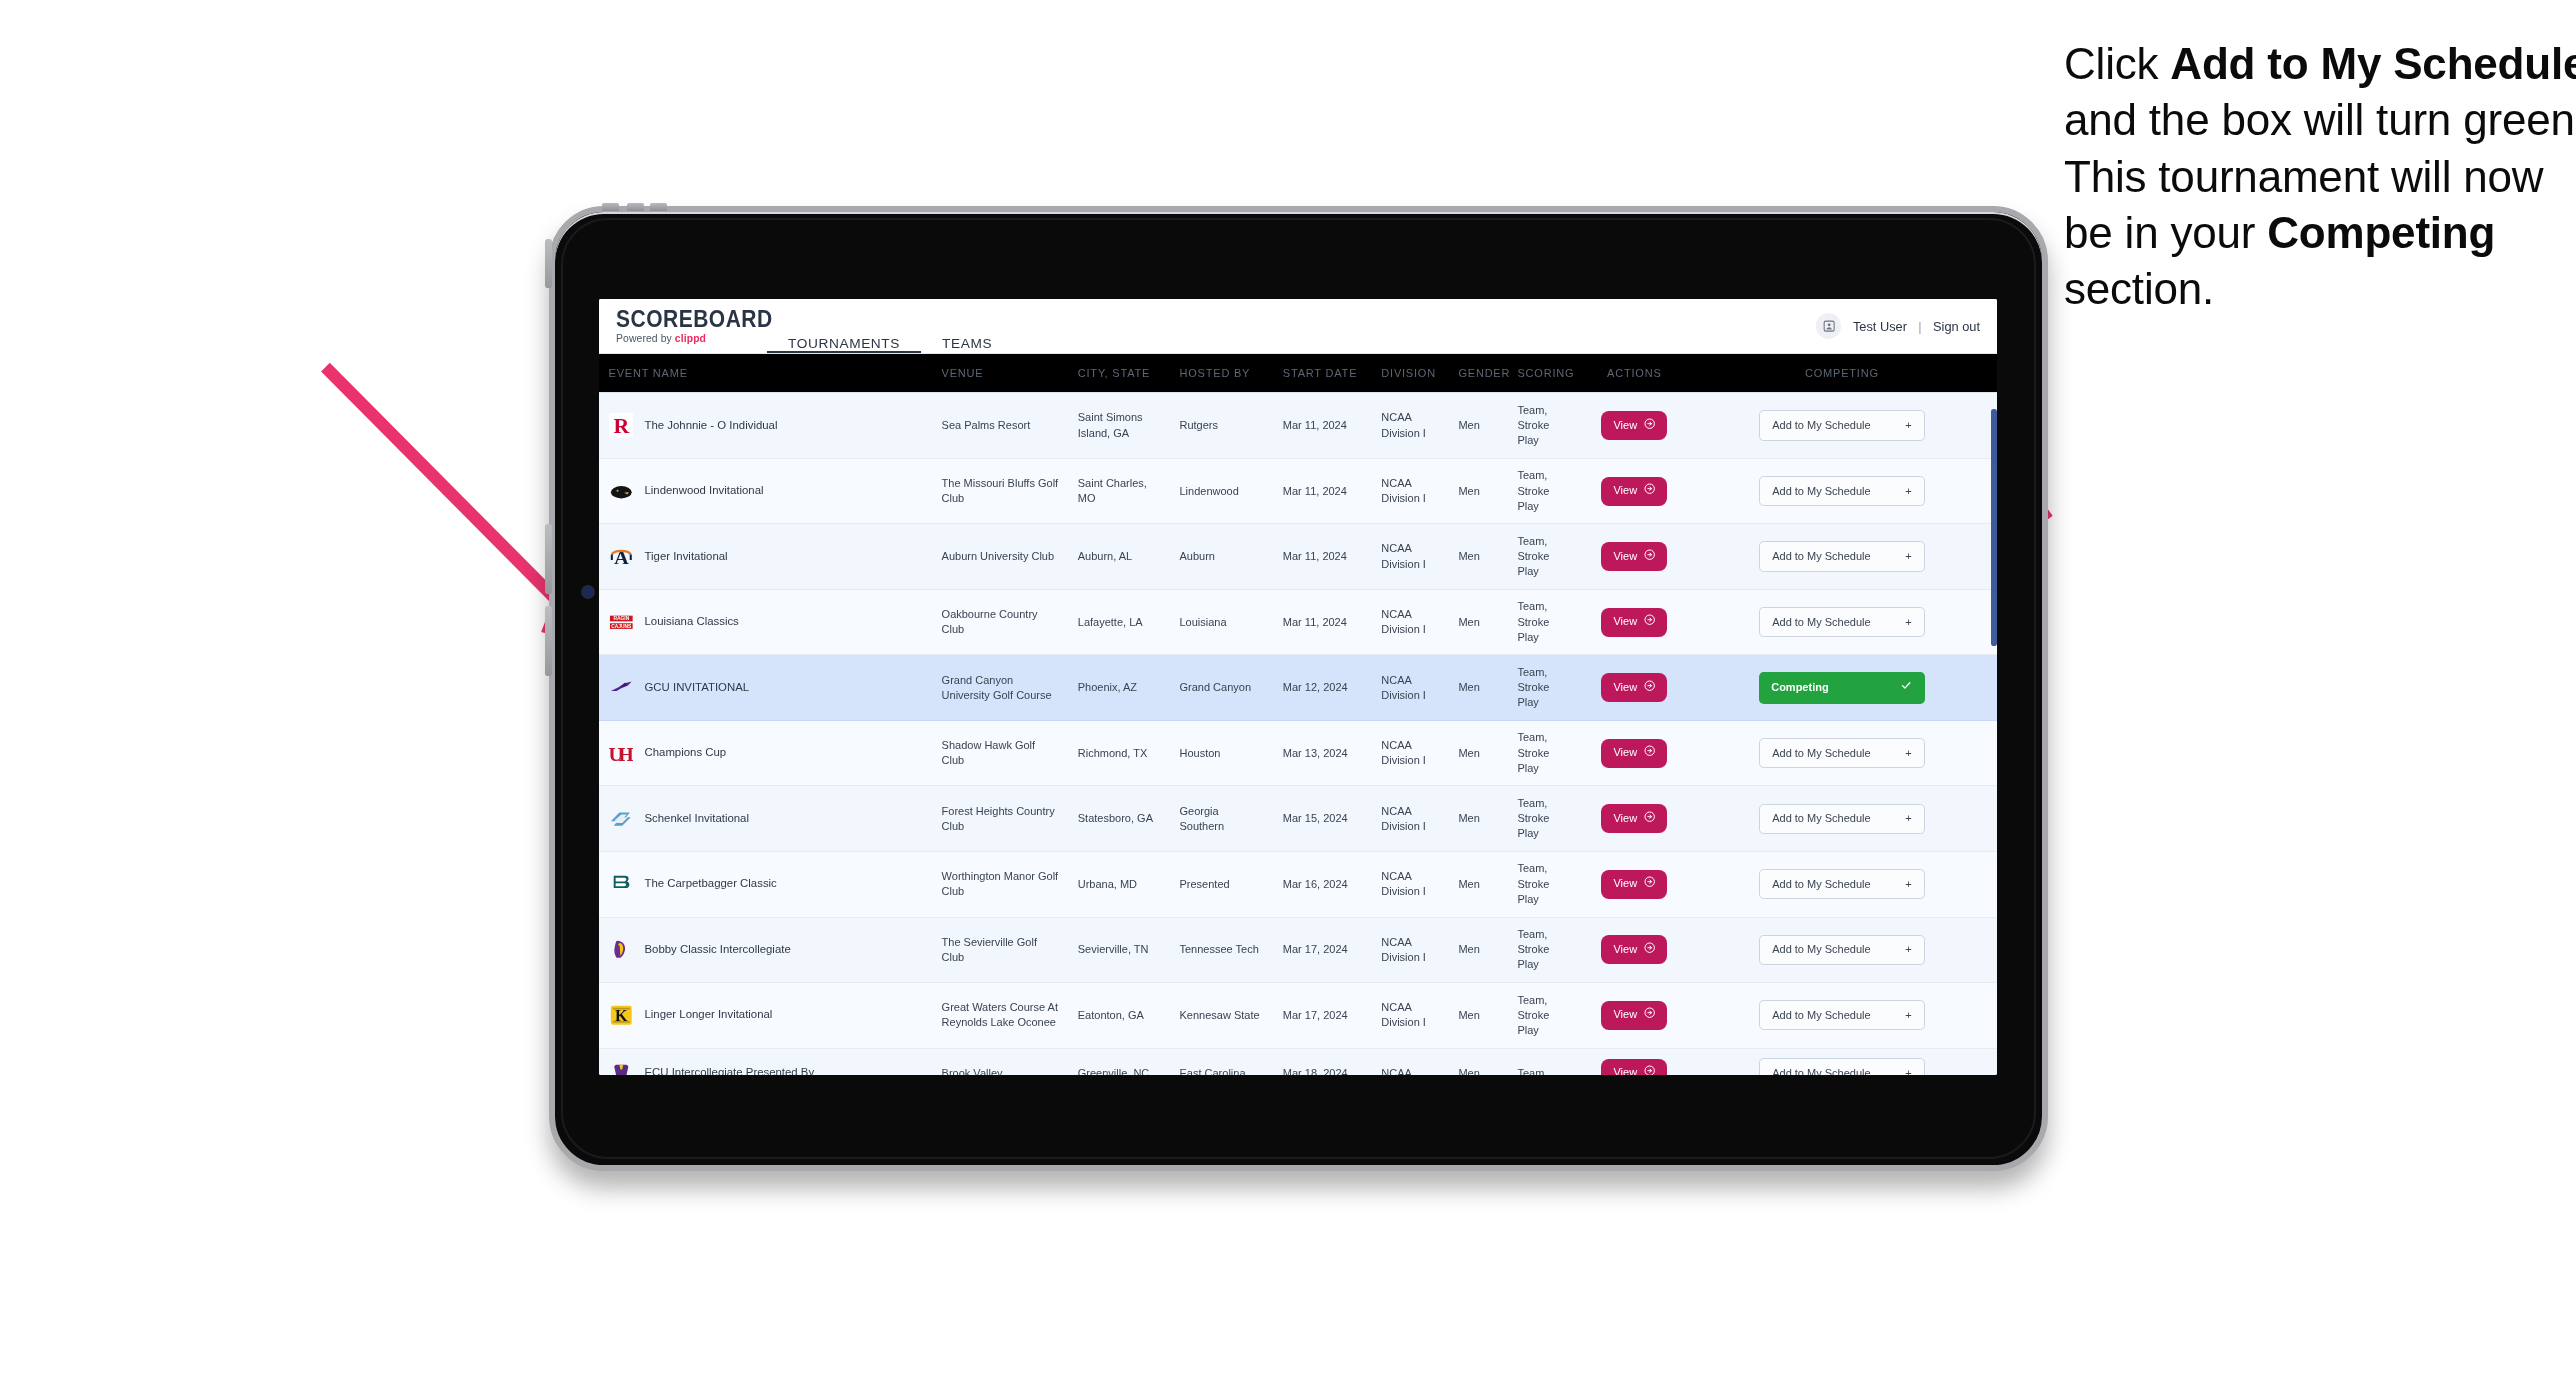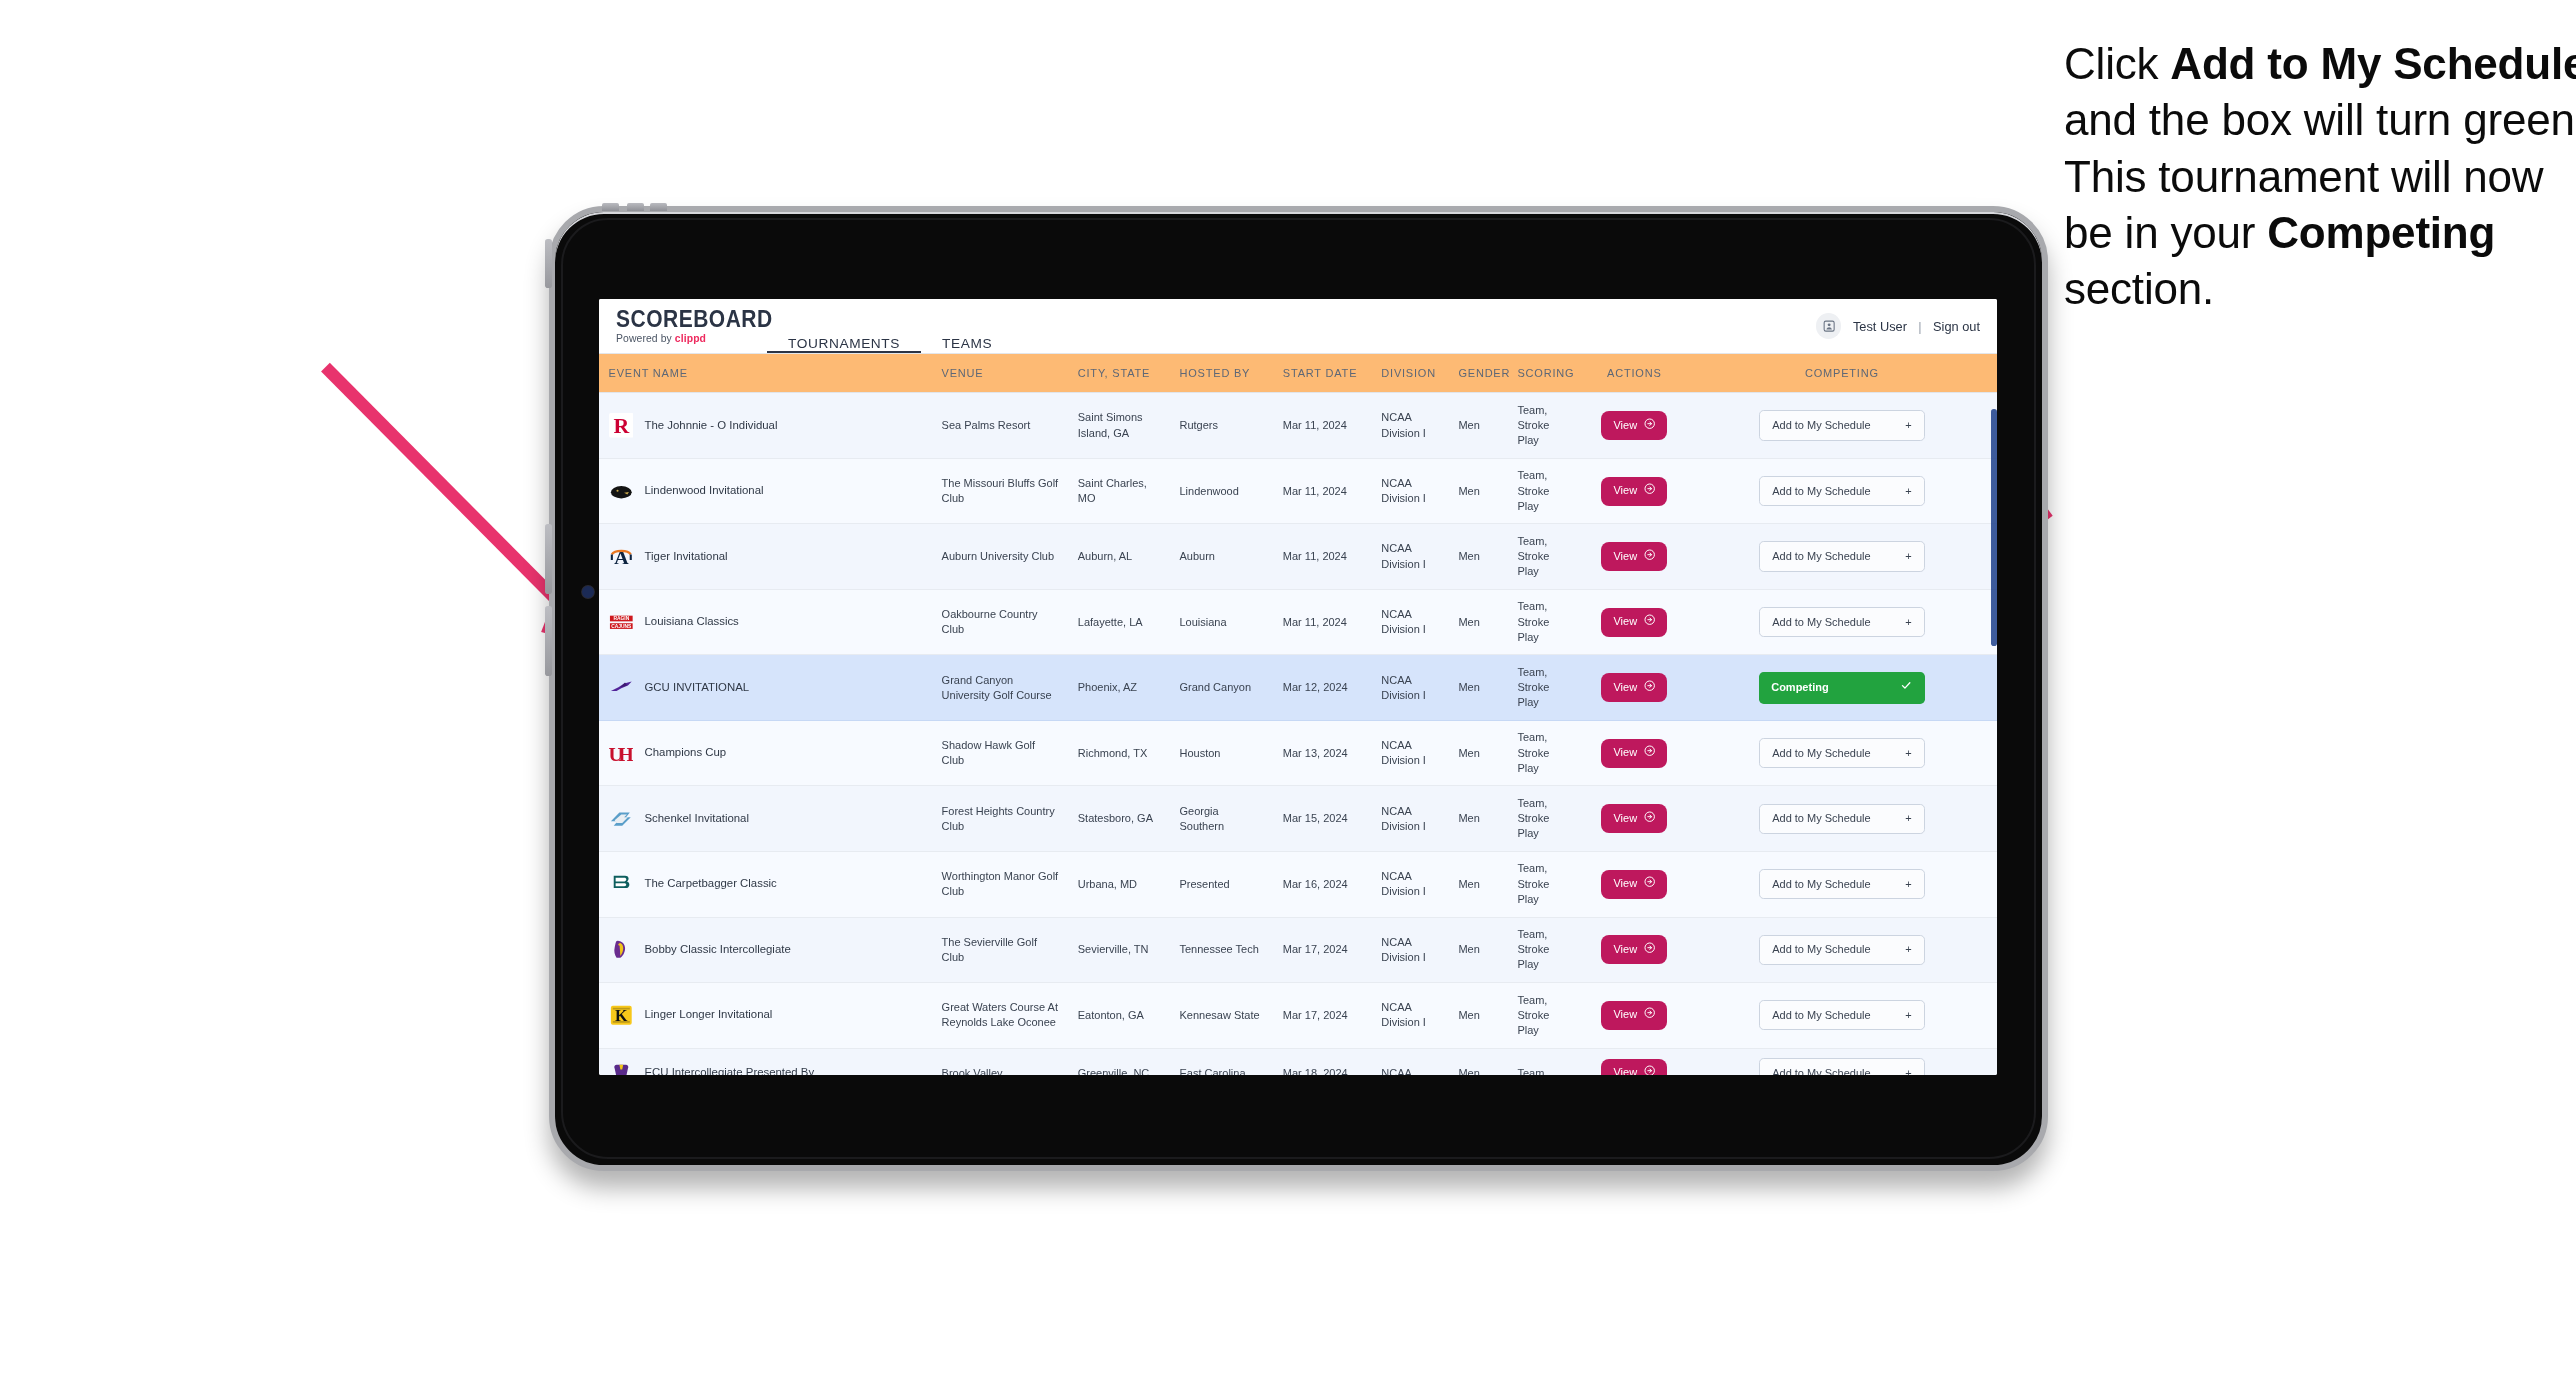--- a/index.html
+++ b/index.html
@@ -96,21 +96,21 @@
     width: 25.5px; height:25.5px; border-radius:50%; background:#eef0f3;
     display:flex; align-items:center; justify-content:center; color:#6a7484;
   }
   .hr-sep { color:#9aa2ae; }
   .hr-link { cursor:pointer; }
 
   
   .table-wrap { position:relative; height: 721px; overflow:hidden; }
   table { border-collapse: collapse; width: 100%; table-layout: fixed; }
   thead th {
-    background:#fdba74; color:#5d6personal; color:#5d6776;
+    background:#000000; color:#5d6personal; color:#5d6776;
     font-size:11px; letter-spacing:0.8px; font-weight:400;
     text-align:left; padding: 13.2px 9.5px; border-bottom:0.9px solid #e1e5ea;
     white-space:nowrap;
   }
   thead th.c { text-align:center; }
   tbody td {
     font-size:11px; color:#3a4351; padding: 9.5px 9.5px;
     border-bottom:0.9px solid #e7ebf1; vertical-align:middle; line-height:1.38;
   }
   tbody tr { background:#f2f6fd; }

